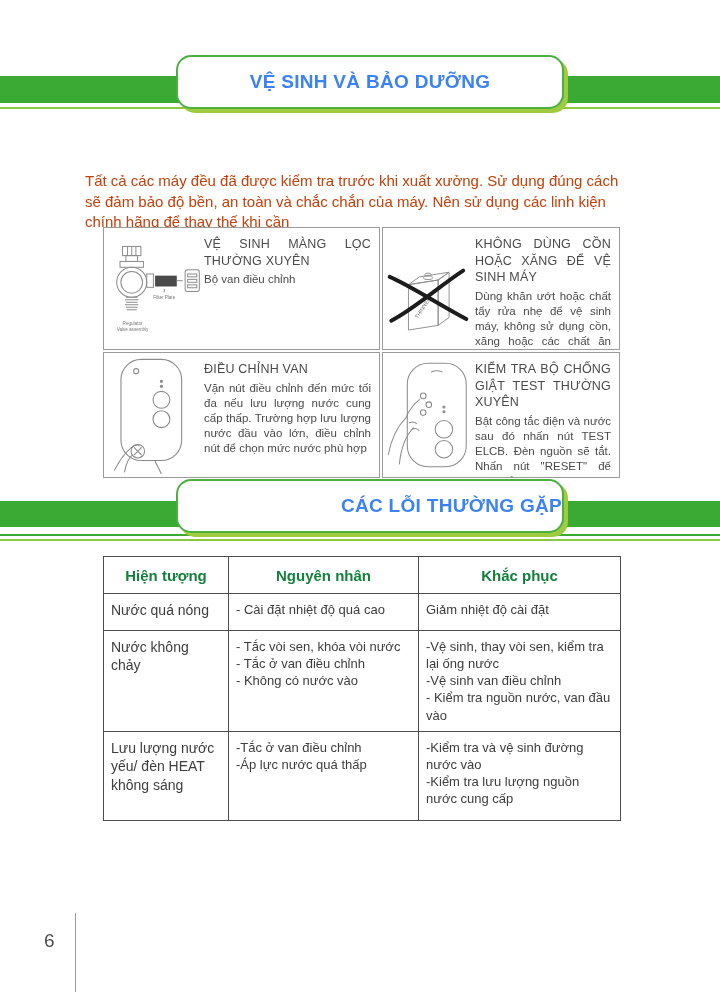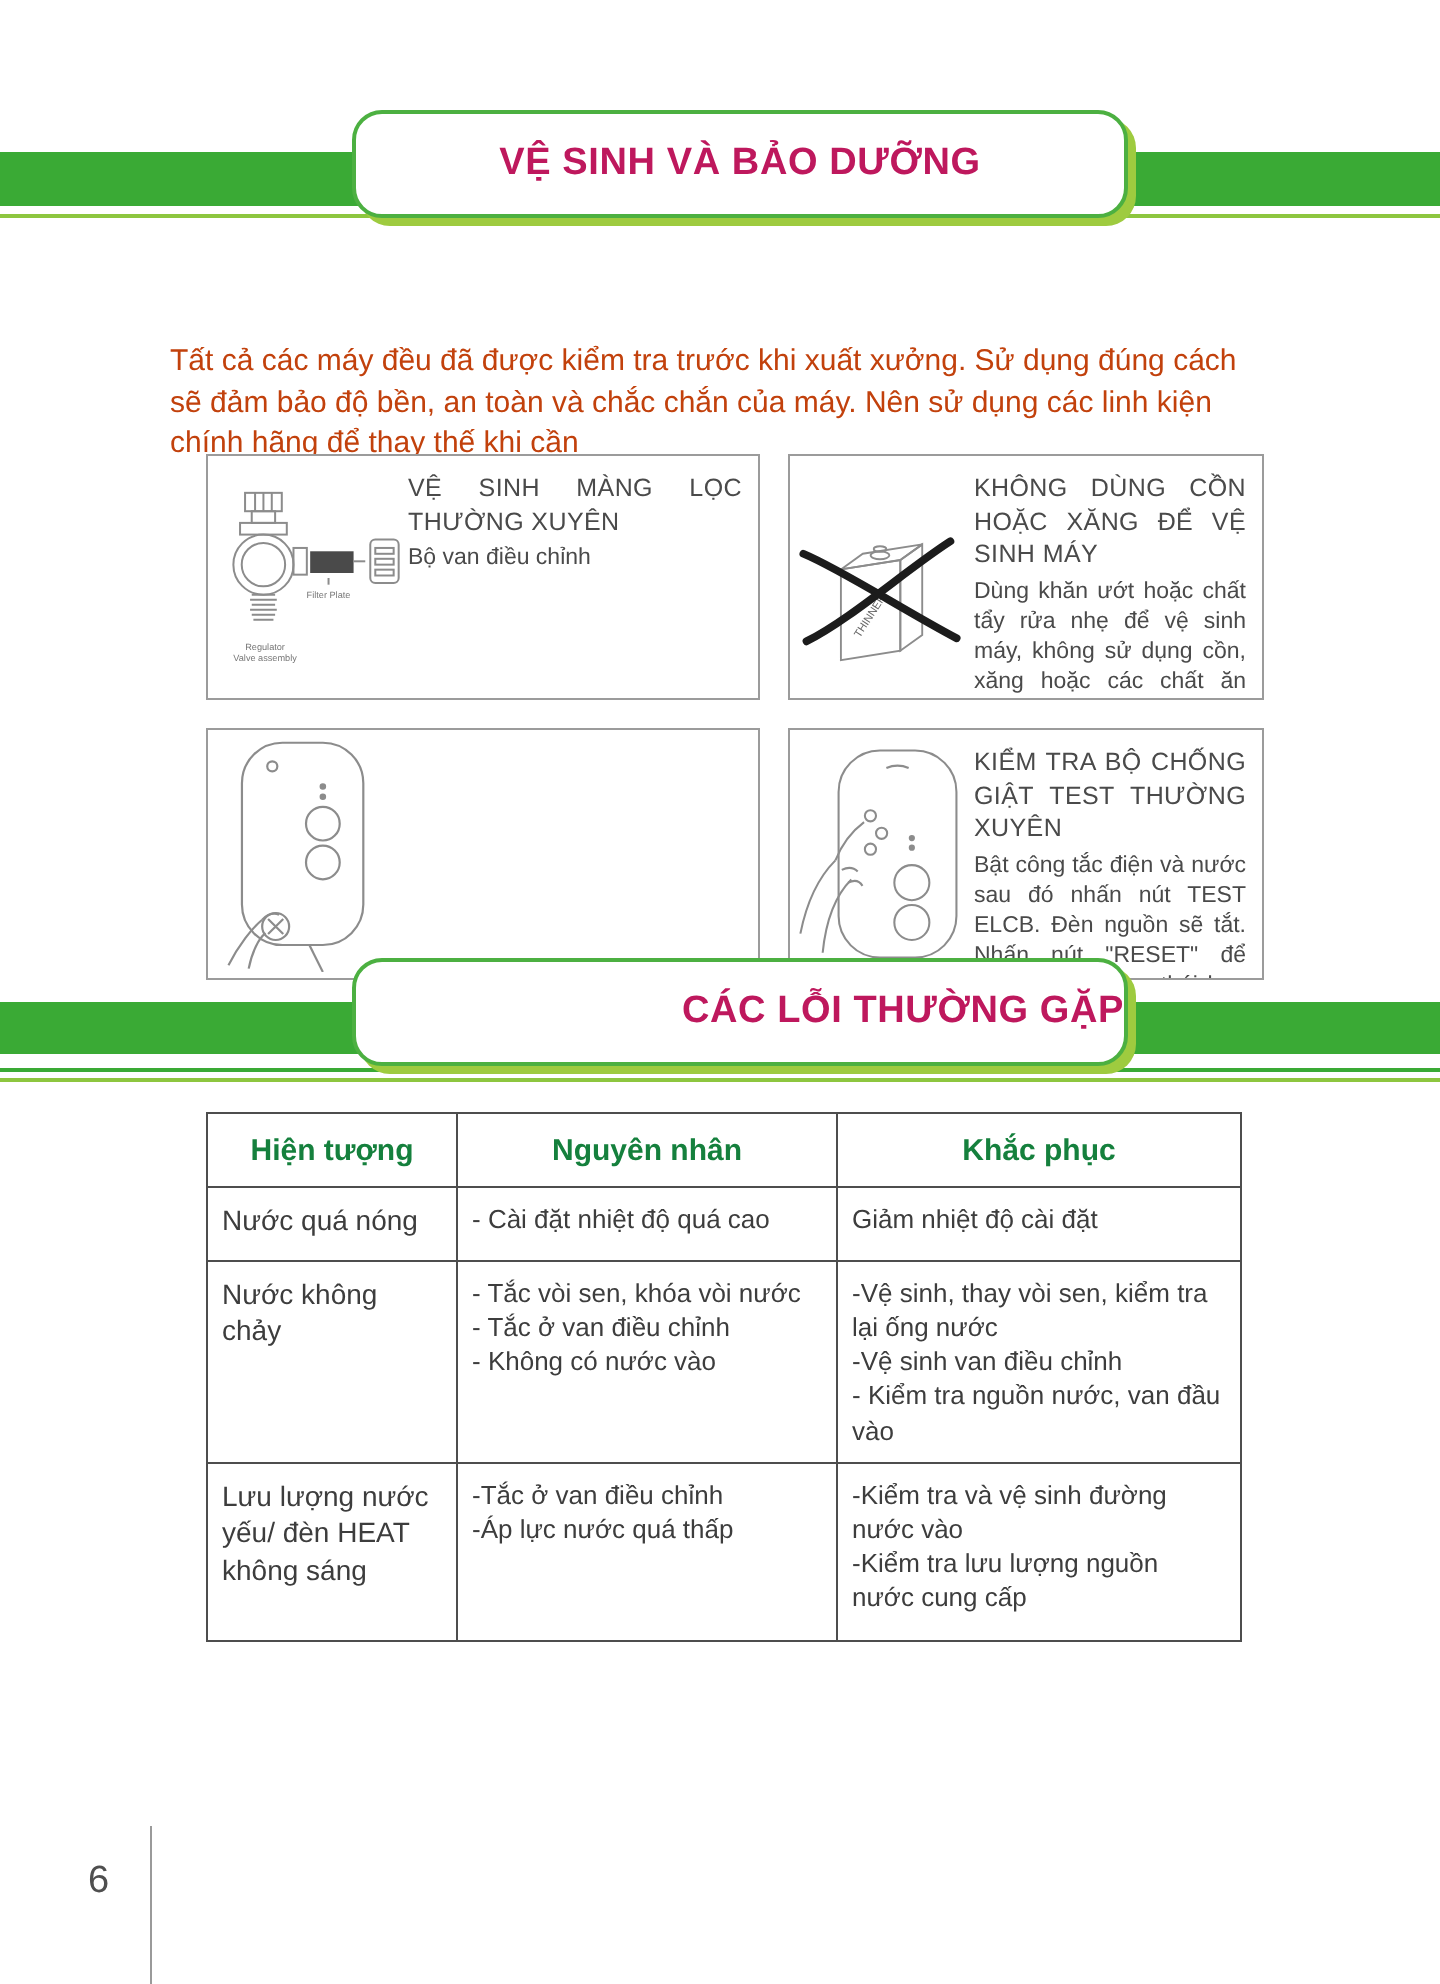--- a/index.html
+++ b/index.html
@@ -9,30 +9,30 @@
   }
   
   .band{position:absolute;left:0;width:720px;background:#3aaa35;}
   .line-light{position:absolute;left:0;width:720px;height:2px;background:#8dc63f;}
   .line-dark{position:absolute;left:0;width:720px;height:2px;background:#3aaa35;}
   .pill{
     position:absolute;left:176px;width:384px;height:50px;background:#ffffff;
     border:2px solid #4cb041;border-radius:15px;box-shadow:4px 4px 0 #9ecb3f;
     display:flex;align-items:center;justify-content:center;z-index:2;
   }
-  .pill span{font-weight:bold;font-size:19px;color:#be185d;letter-spacing:.3px;}
+  .pill span{font-weight:bold;font-size:19px;color:#3b82f6;letter-spacing:.3px;}
   
   .intro{
     position:absolute;left:85px;top:156px;width:552px;
     font-size:15px;line-height:1.37;color:#c2410c;
   }
   
   .boxes{
     position:absolute;left:103px;top:227px;width:544px;
-    display:grid;grid-template-columns:277px 238px;grid-template-rows:123px 126px;gap:14px;
+    display:grid;grid-template-columns:277px 238px;grid-template-rows:123px 126px;gap:2px;
   }
   .box{border:1px solid #9b9b9b;background:#fff;display:flex;overflow:hidden;}
   .illus{flex:0 0 98px;display:flex;align-items:center;justify-content:center;}
   .box.narrow .illus{flex:0 0 90px;}
   .btxt{flex:1;padding:8px 8px 4px 2px;font-size:11.5px;line-height:1.32;color:#4a4a4a;}
   .btitle{font-size:12.5px;letter-spacing:.2px;margin-bottom:3px;text-align:justify;color:#4a4a4a;}
   .bsub{margin-bottom:1px;}
   .bbody{text-align:justify;}
   
   .err-table{
@@ -138,20 +138,24 @@
             <circle cx="64" cy="75" r="10"></circle>
           <path d="M56 124 q4 8 8 16"></path>
           <circle cx="36" cy="113" r="8"></circle>
           <path d="M31.5 108.5 l9 9 M31.5 117.5 l9 -9"></path>
           <path d="M20 138 C 22 128, 26 120, 30 117"></path>
           <path d="M8 136 C 14 124, 22 114, 28 109"></path>
           <path d="M28 109 q5 -5 10 -3"></path>
         </g>
       </svg>
     </div>
+    <div class="btxt">
+      <div class="btitle">ĐIỀU CHỈNH VAN</div>
+      <div class="bbody">Vặn nút điều chỉnh đến mức tối đa nếu lưu lượng nước cung cấp thấp. Trường hợp lưu lượng nước đầu vào lớn, điều chỉnh nút để chọn mức nước phù hợp</div>
+    </div>
   </div>
 
   <div class="box narrow">
     <div class="illus">
       <svg width="86" height="118" viewBox="0 0 108 140">
         <g fill="none" stroke="#8c8c8c" stroke-width="1.3">
           <rect x="28" y="5" width="74" height="130" rx="26"></rect>
           <path d="M58 16 q7 -3 14 0"></path>
           <circle cx="48" cy="46" r="3.5"></circle>
             <circle cx="55" cy="57" r="3.5"></circle>

